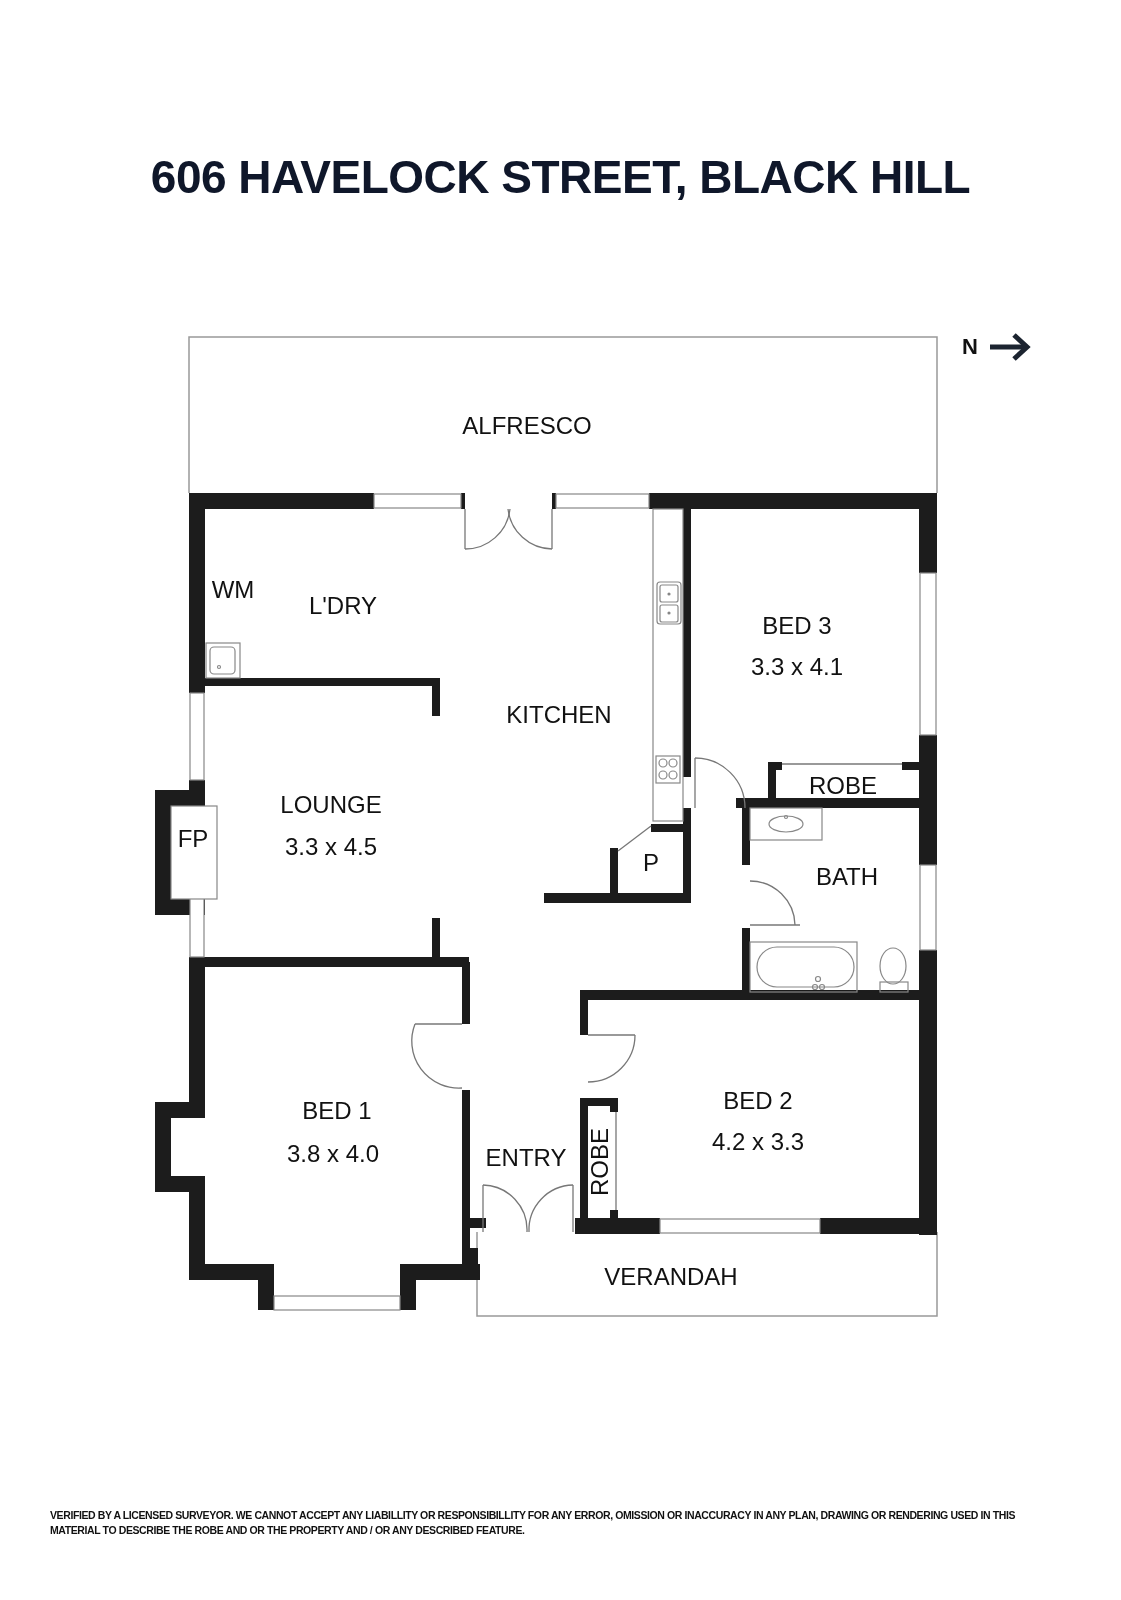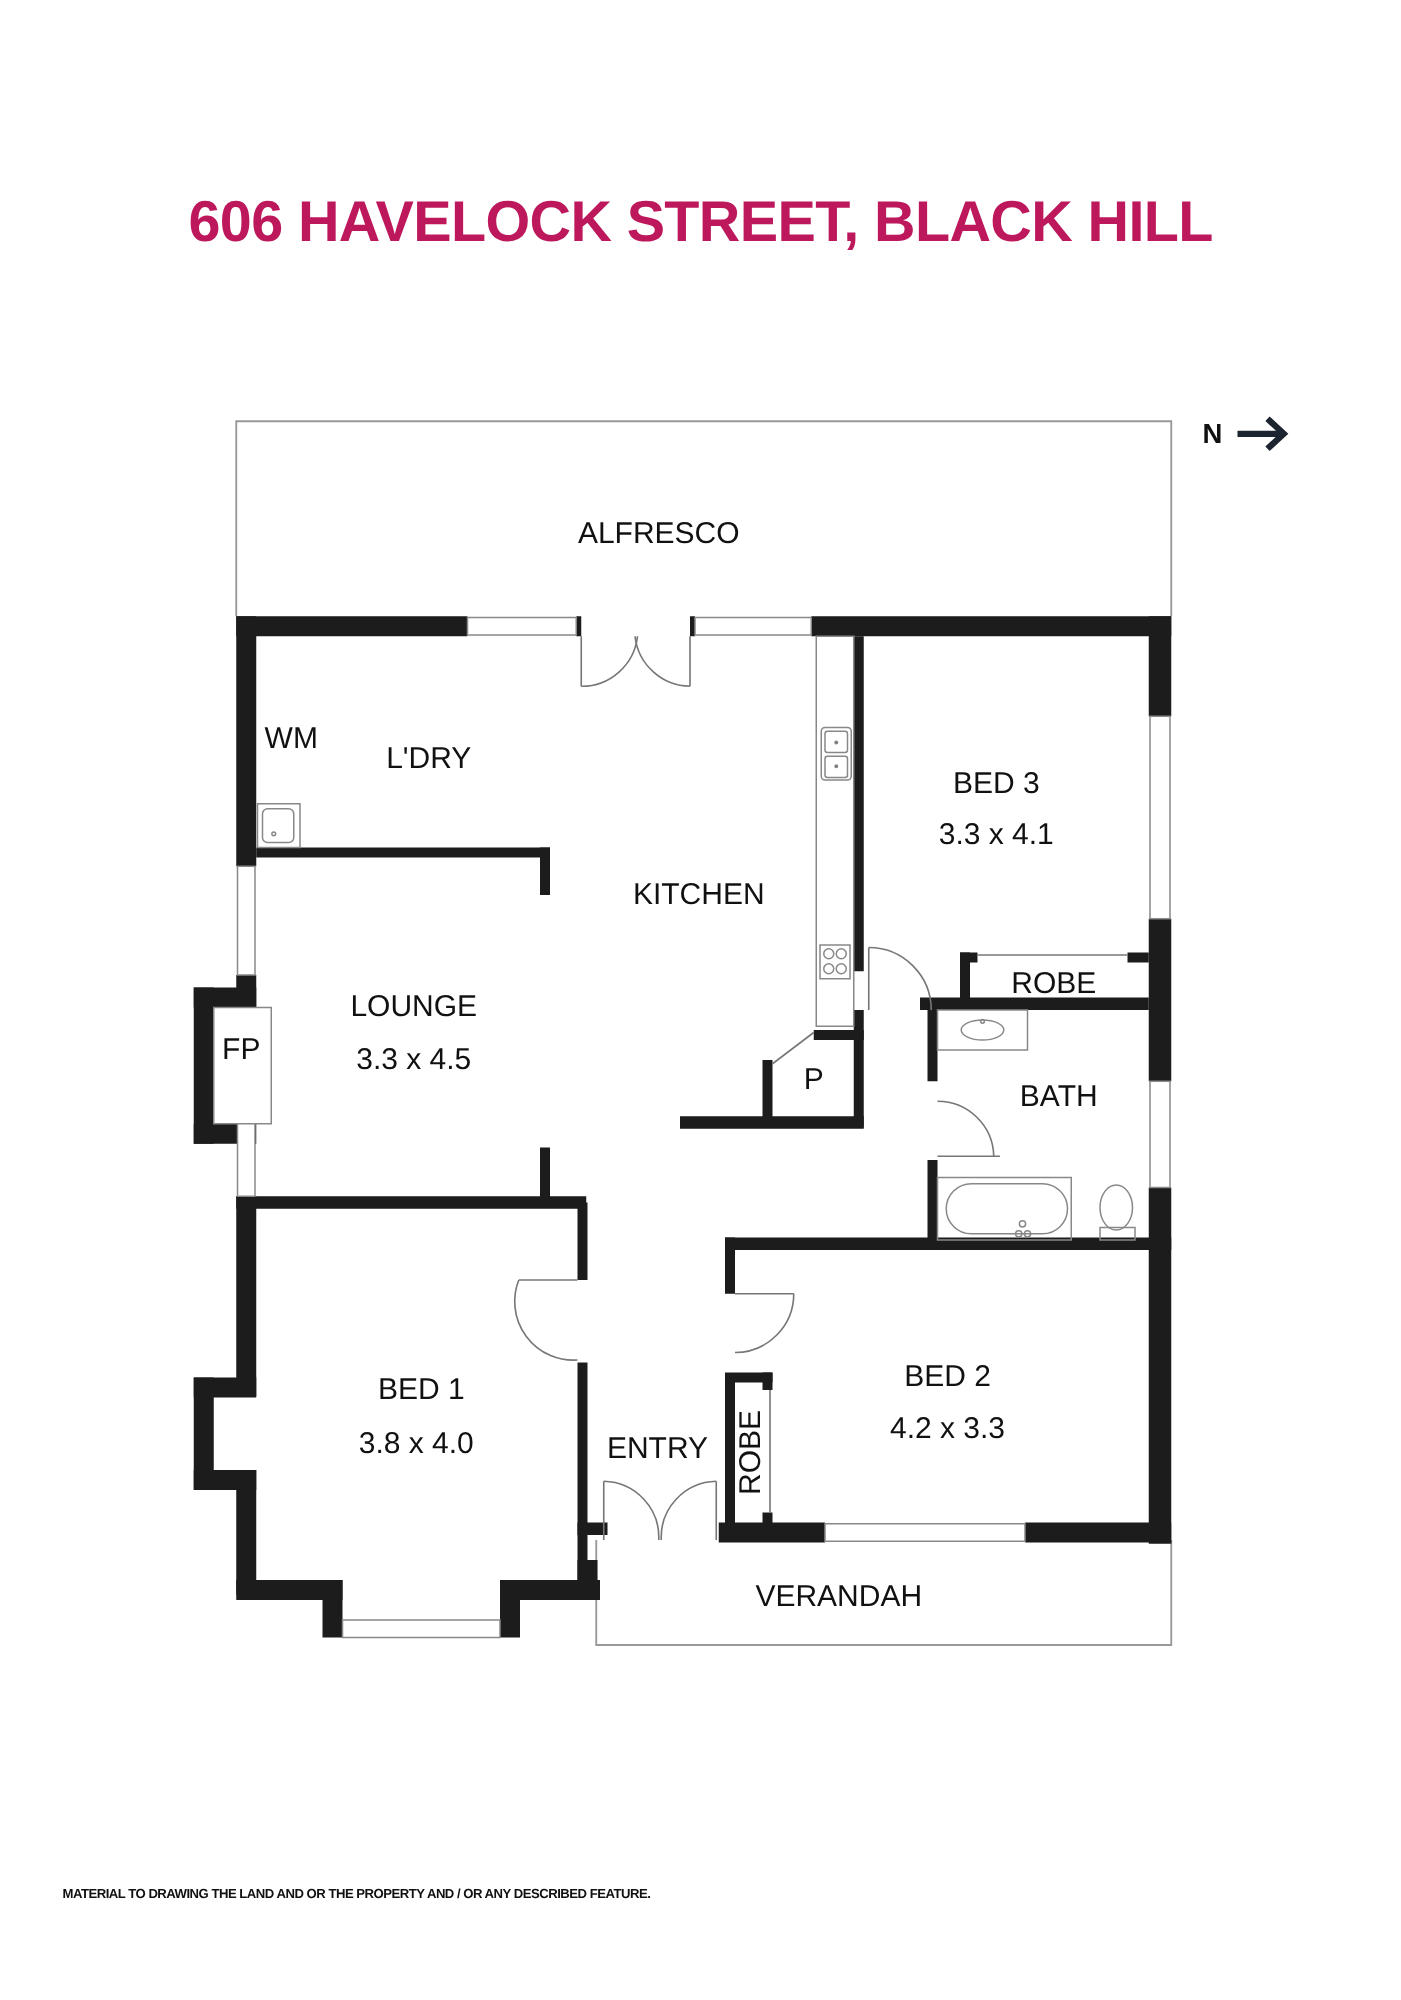--- a/index.html
+++ b/index.html
@@ -1,17 +1,17 @@
 <!DOCTYPE html>
 <html><head>
 <meta charset="utf-8">
 <style>
   html, body { margin:0; padding:0; background:#ffffff; }
   body { width:1121px; height:1600px; position:relative; overflow:hidden; font-family:"Liberation Sans", sans-serif; color:#111; }
-  .title { position:absolute; left:0; width:1121px; top:150px; text-align:center; font-family:"Liberation Sans", sans-serif; font-weight:700; font-size:46px; letter-spacing:-0.5px; color:#be185d; }
+  .title { position:absolute; left:0; width:1121px; top:150px; text-align:center; font-family:"Liberation Sans", sans-serif; font-weight:700; font-size:46px; letter-spacing:-0.5px; color:#0f172a; }
   .north { position:absolute; left:962px; top:332px; display:flex; align-items:center; gap:10px; }
   .north .n { font-weight:700; font-size:22px; color:#111; }
   svg.plan { position:absolute; left:0; top:0; }
   .lbl { font-family:"Liberation Sans", sans-serif; font-size:24px; fill:#111; }
   .disclaimer { position:absolute; left:50px; top:1508px; width:1010px; font-family:"Liberation Sans", sans-serif; font-weight:700; font-size:10.5px; line-height:15px; letter-spacing:-0.4px; color:#111; }
   .disclaimer div { white-space:nowrap; }
 </style>
 </head>
 <body>
 
@@ -207,14 +207,15 @@
   <text class="lbl" x="337" y="1119" text-anchor="middle">BED 1</text>
   <text class="lbl" x="333" y="1162" text-anchor="middle">3.8 x 4.0</text>
   <text class="lbl" x="526" y="1166" text-anchor="middle">ENTRY</text>
   <text class="lbl" x="0" y="0" text-anchor="middle" transform="translate(608,1162) rotate(-90)">ROBE</text>
   <text class="lbl" x="758" y="1109" text-anchor="middle">BED 2</text>
   <text class="lbl" x="758" y="1150" text-anchor="middle">4.2 x 3.3</text>
   <text class="lbl" x="671" y="1285" text-anchor="middle">VERANDAH</text>
 </svg>
 
 <div class="disclaimer">
-  <div>MATERIAL TO DRAWING THE LAND AND OR THE PROPERTY AND / OR ANY DESCRIBED FEATURE.</div>
+  <div>VERIFIED BY A LICENSED SURVEYOR.  WE CANNOT ACCEPT ANY LIABILLITY OR RESPONSIBILLITY FOR ANY ERROR,  OMISSION OR INACCURACY IN ANY PLAN, DRAWING OR RENDERING USED IN THIS</div>
+  <div>MATERIAL TO DESCRIBE THE ROBE AND OR THE PROPERTY AND / OR ANY DESCRIBED FEATURE.</div>
 </div>
 
 </body></html>

